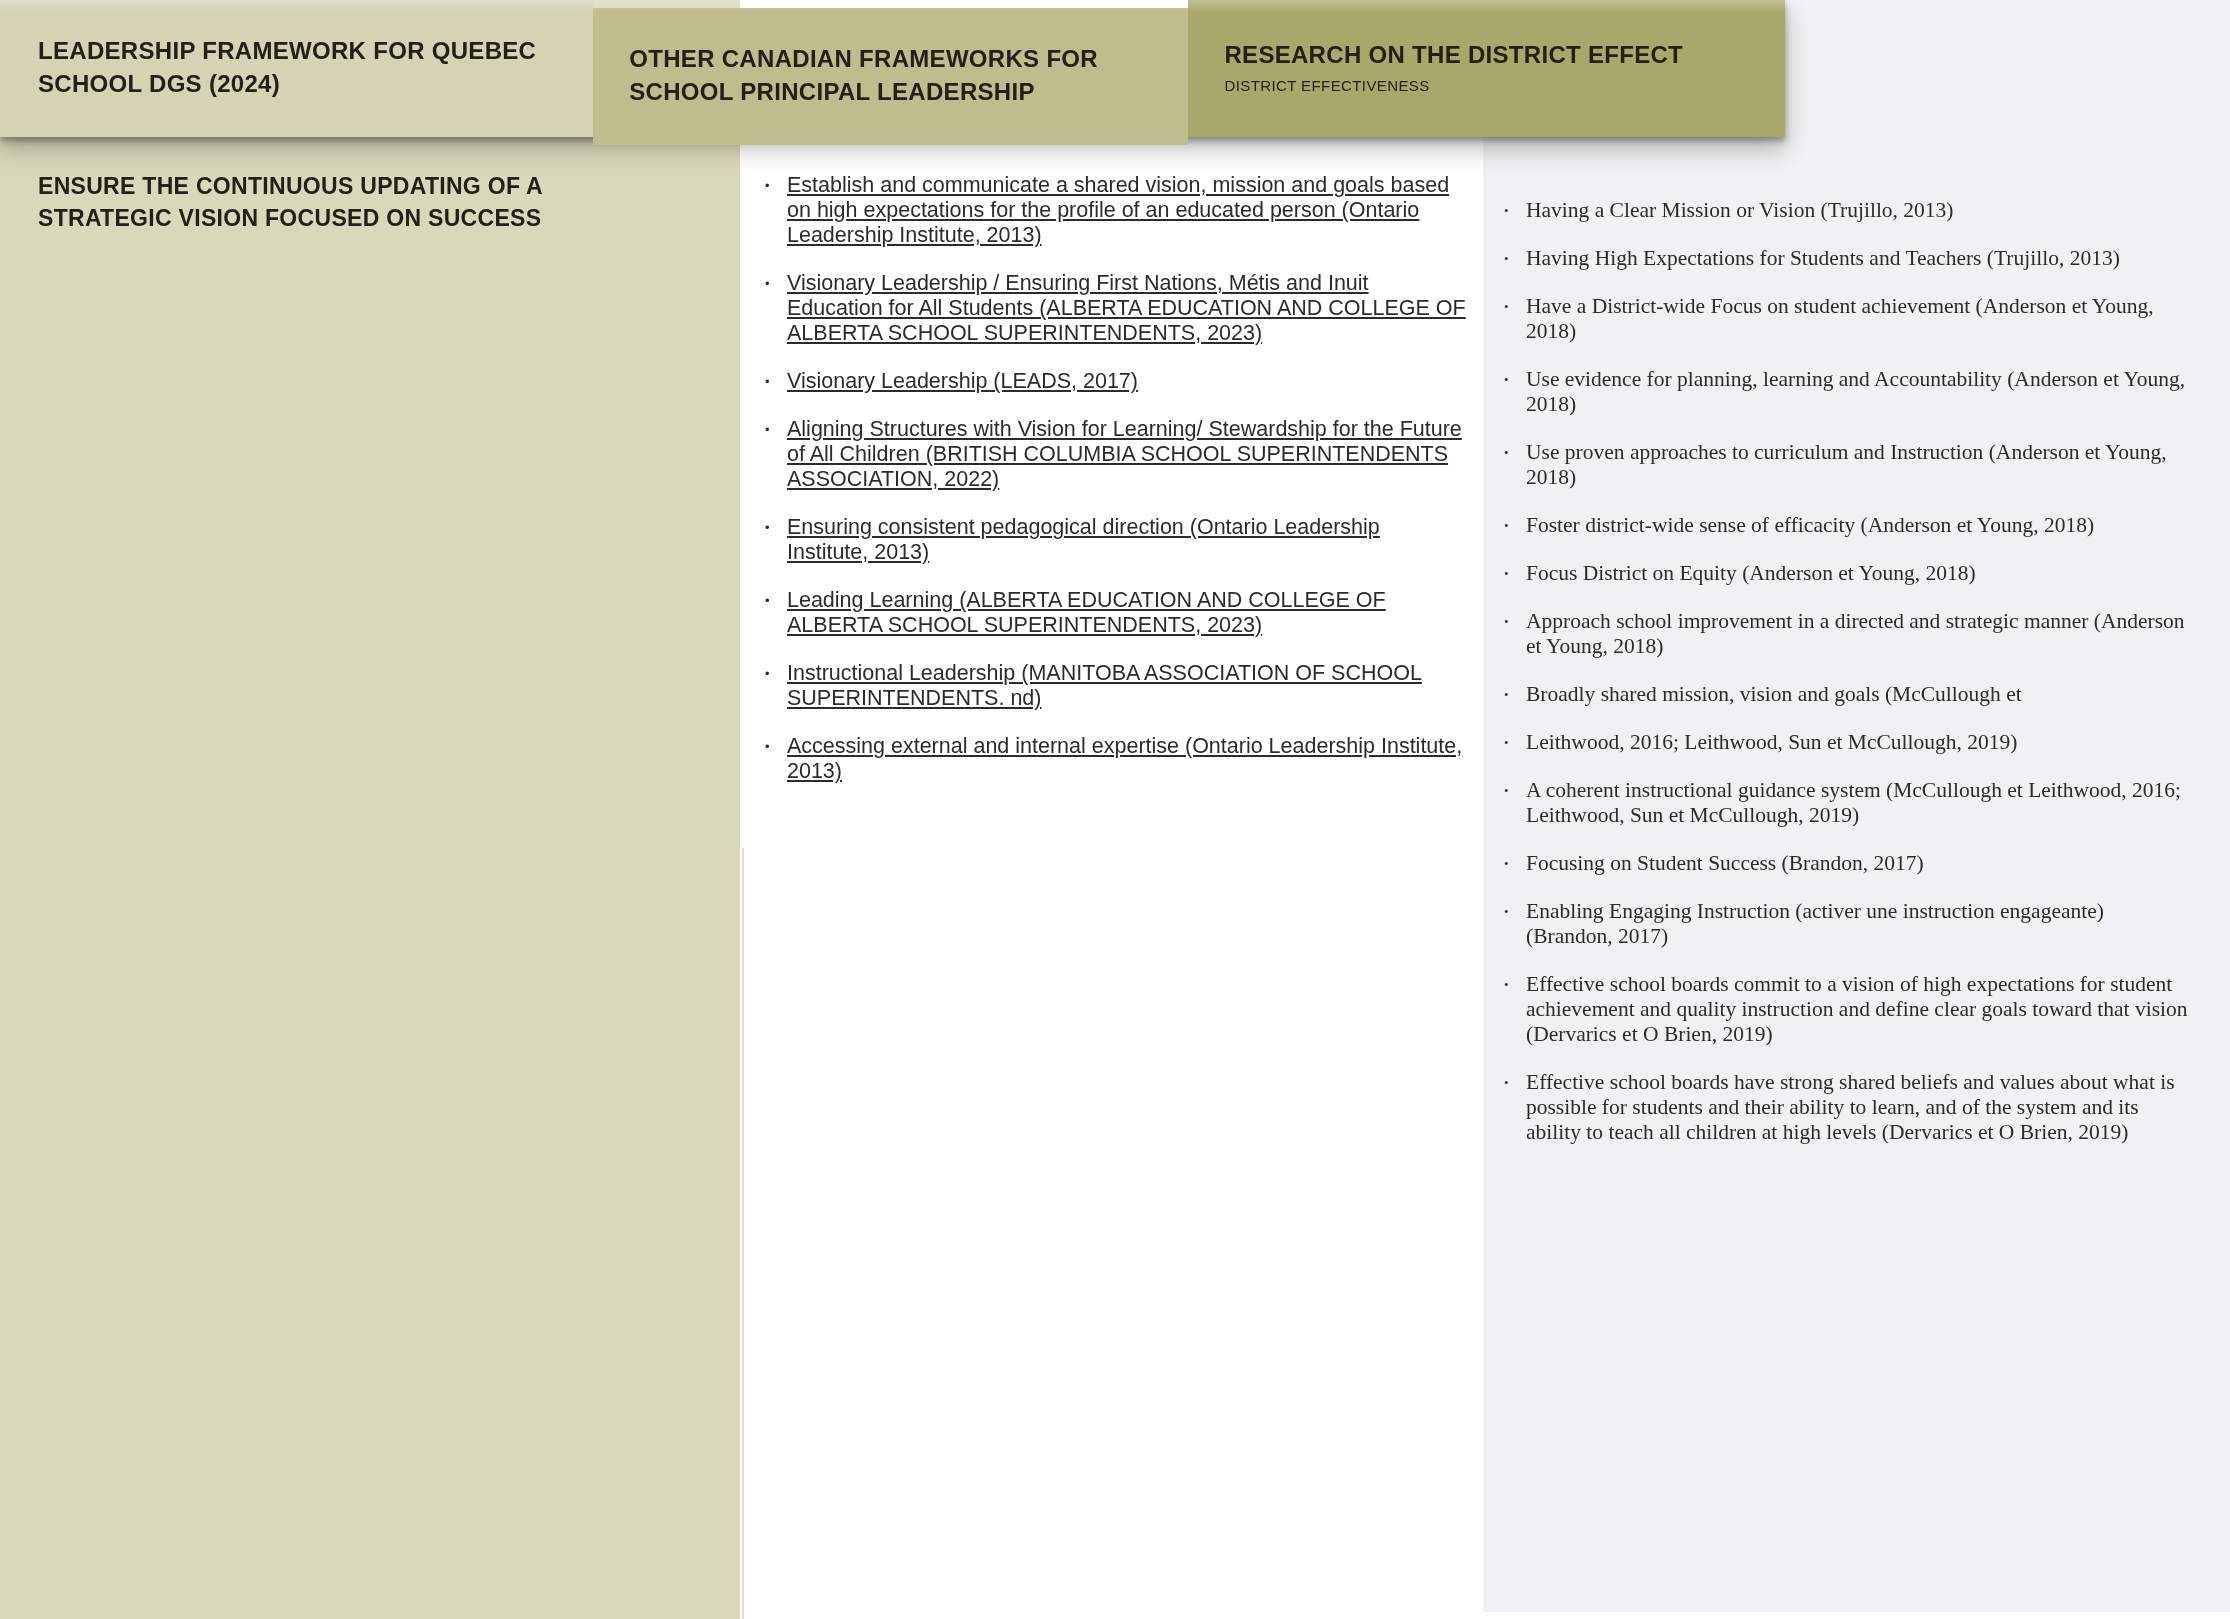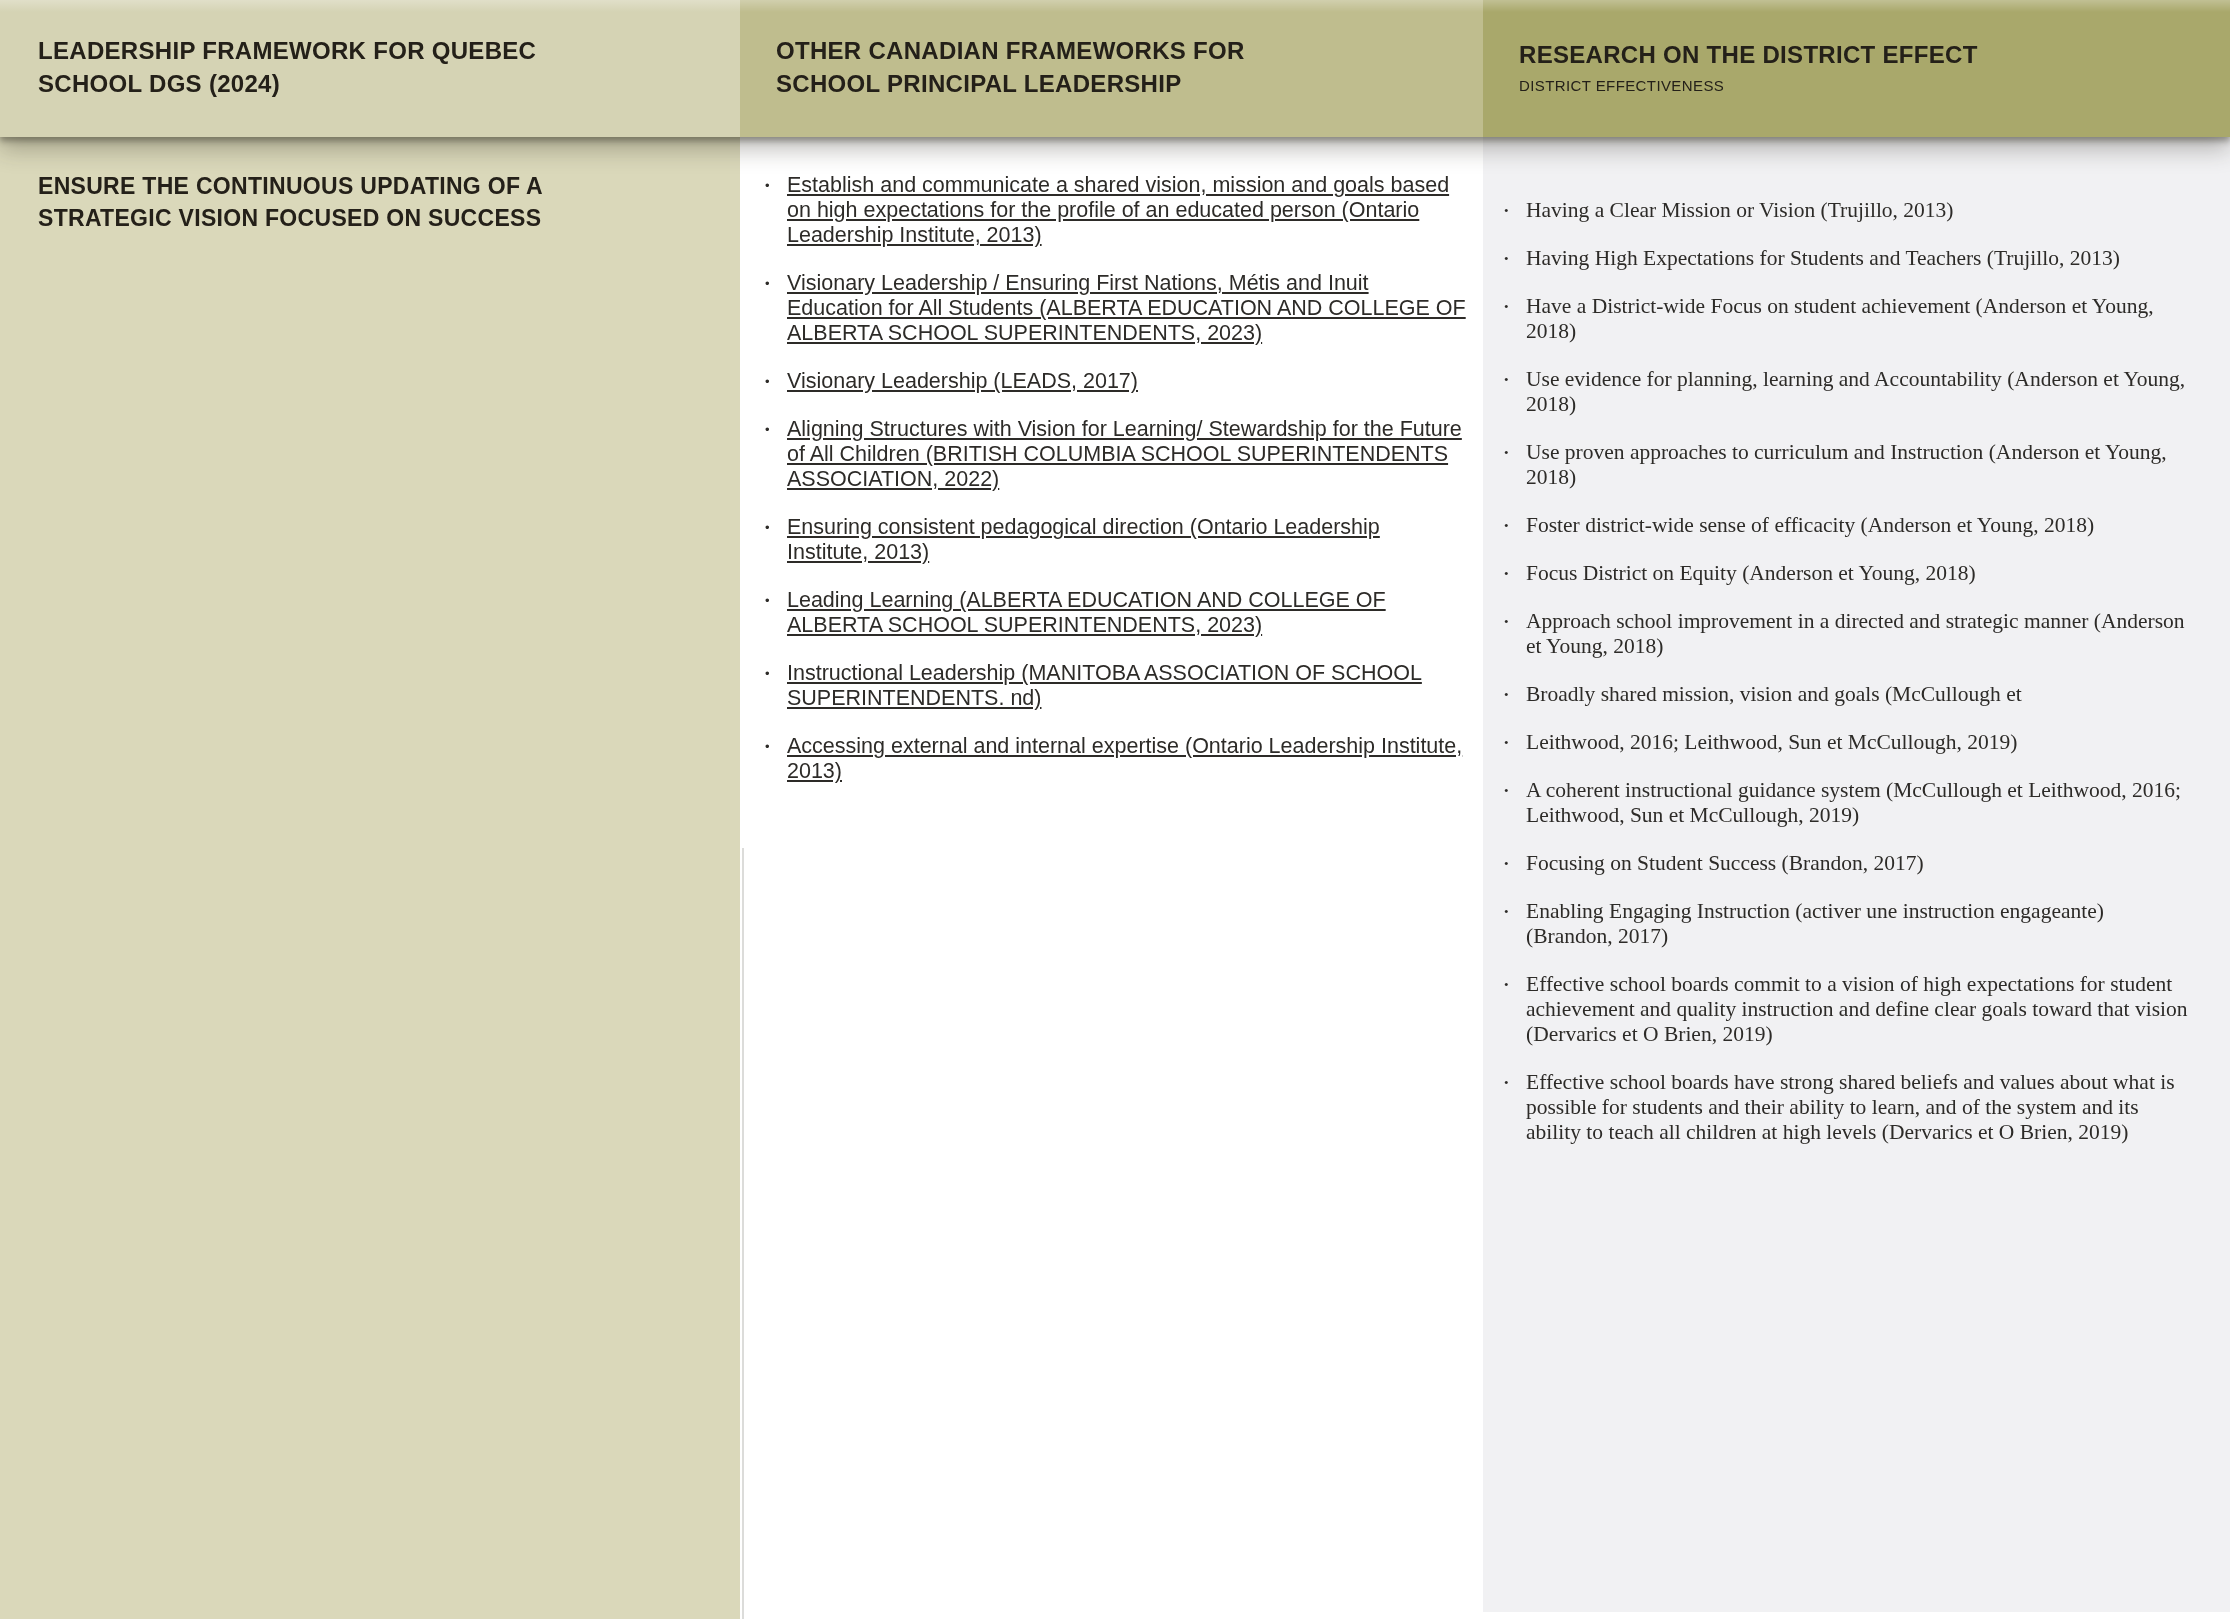--- a/index.html
+++ b/index.html
@@ -14,32 +14,32 @@
   
   .col{position:absolute;top:0;bottom:0;box-sizing:border-box;}
   .col-left{left:0;width:740px;background:var(--left-body-bg,#dad8ba);}
   .col-mid{left:740px;width:743px;background:var(--middle-body-bg,#ffffff);text-decoration:underline;}
   .col-right{left:1483px;width:747px;bottom:7px;background:var(--right-body-bg,#f1f1f3);font-family:Liberation Serif, serif;}
   
   .v-divider{position:absolute;left:742px;top:848px;bottom:0;width:2px;
     background:var(--divider,#dcdcda);z-index:2;}
   
   .header-row{
-    position:absolute;top:0;left:0;width:2230px;height:137px;z-index:5;
+    position:absolute;top:0;left:0;width:1785px;height:137px;z-index:5;
     display:flex;
     box-shadow:0 4px 6px rgba(40,38,26,.38), 0 12px 22px rgba(40,38,26,.30);
   }
   .header-row::after{ 
     content:"";position:absolute;left:0;top:0;right:0;height:12px;
     background:linear-gradient(to bottom, rgba(255,255,255,.28), rgba(255,255,255,0));
     pointer-events:none;
   }
   .hdr{height:137px;box-sizing:border-box;}
   .hdr-left{width:740px;background:var(--left-header-bg,#d5d3b4);padding:34px 30px 0 38px;}
-  .hdr-mid{width:743px;background:var(--middle-header-bg,#bfbd8e);padding:34px 30px 0 36px;}
+  .hdr-mid{width:743px;background:var(--middle-header-bg,#bfbd8e);padding:34px 30px 0 36px;margin-top:8px;}
   .hdr-right{width:747px;background:var(--right-header-bg,#a9a86b);padding:38px 22px 0 36px;}
   .hdr-title{
     font-weight:bold;font-size:24px;line-height:33px;
     color:var(--title-text,#242019);letter-spacing:.3px;
   }
   .hdr-subtitle{
     font-size:15px;line-height:28px;margin-top:1px;
     color:var(--title-text,#242019);letter-spacing:.4px;
   }
   

